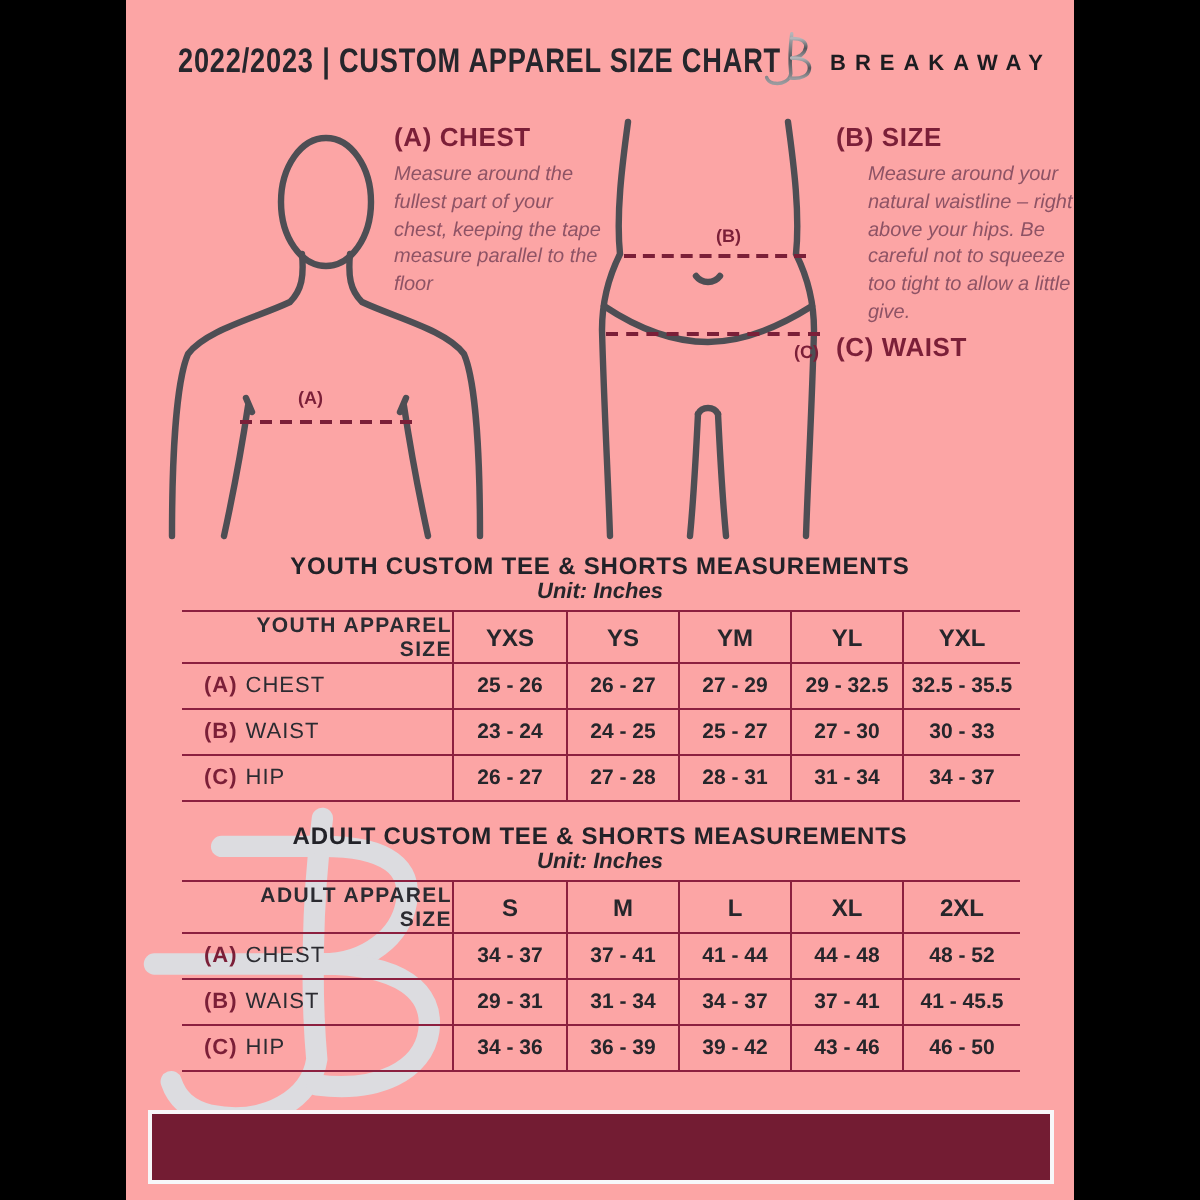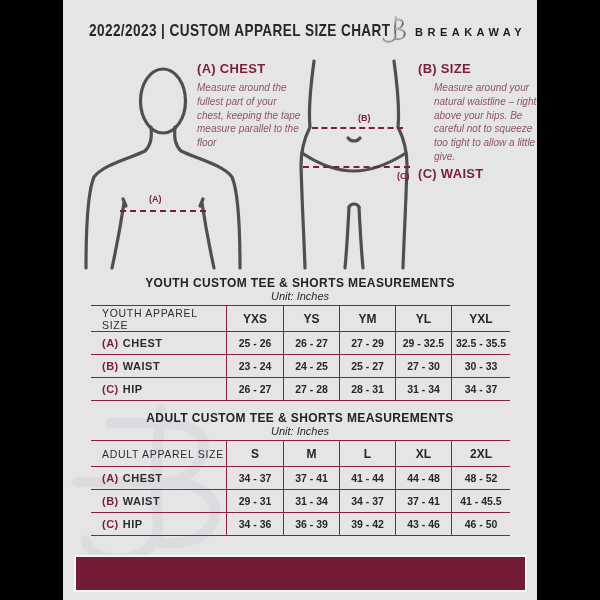--- a/index.html
+++ b/index.html
@@ -1,52 +1,52 @@
 <!DOCTYPE html>
 <html><head>
 <meta charset="utf-8">
 <style>
   html,body{margin:0;padding:0;}
   body{width:600px;height:600px;background:#000;position:relative;overflow:hidden;
        font-family:"Liberation Sans", sans-serif;}
-  .card{position:absolute;left:63px;top:0;width:474px;height:600px;background:#e5e5e5;}
+  .card{position:absolute;left:63px;top:0;width:474px;height:600px;background:#fca5a5;}
   .abs{position:absolute;}
 
   
   .header-title{left:26px;top:21px;font-size:17px;font-weight:700;letter-spacing:.5px;
     color:#26262c;transform:scaleX(.8);transform-origin:0 50%;white-space:nowrap;}
   .brand-text{left:352px;top:26px;font-size:11px;font-weight:700;letter-spacing:4.5px;
     color:#1c1c20;white-space:nowrap;}
 
   
   .guide-heading{font-size:13px;font-weight:700;color:#7b1f38;letter-spacing:.3px;white-space:nowrap;}
   .guide-body{font-size:10px;font-style:italic;color:#8e5365;line-height:1.38;}
   .fig-label{font-size:9px;font-weight:700;color:#7b1f38;}
   .dash{border-top:2px dashed #7b1f38;height:0;}
 
   
   .section-title{left:0;width:474px;text-align:center;font-size:12px;font-weight:700;
     letter-spacing:.4px;color:#222228;}
   .section-unit{left:0;width:474px;text-align:center;font-size:11px;font-style:italic;
-    font-weight:400;color:#26262b;}
+    font-weight:700;color:#26262b;}
 
   
   .size-table{left:28px;width:419px;border-top:1.5px solid #8c2040;}
   .tr{display:grid;grid-template-columns:136px 57px 56px 56px 56px 58px;
     border-bottom:1.5px solid #8c2040;height:22px;}
   .tr.th{height:25px;}
   .cell{display:flex;align-items:center;justify-content:center;border-right:1.5px solid #8c2040;
     font-size:10.5px;font-weight:600;color:#26262b;box-sizing:border-box;}
   .cell:last-child{border-right:none;}
   .label-cell{justify-content:flex-start;padding-left:11px;font-size:11px;font-weight:400;
     letter-spacing:.5px;color:#2b2b31;}
   .tr.th .cell{font-size:12px;font-weight:700;}
-  .tr.th .label-cell{font-size:10.5px;font-weight:400;letter-spacing:.7px;}
+  .tr.th .label-cell{font-size:10.5px;font-weight:700;letter-spacing:.7px;text-align:right;}
   .row-key{color:#7b1f38;font-weight:700;margin-right:4px;font-size:11px;}
-  .row-name{font-weight:700;}
+  .row-name{font-weight:400;}
 
   
   .footer-bar{left:11px;top:555px;width:449px;height:33px;background:#731c33;
     border:2px solid #f7f7f9;}
   svg{display:block;}
 </style>
 </head>
 <body>
 
 <div class="card">

